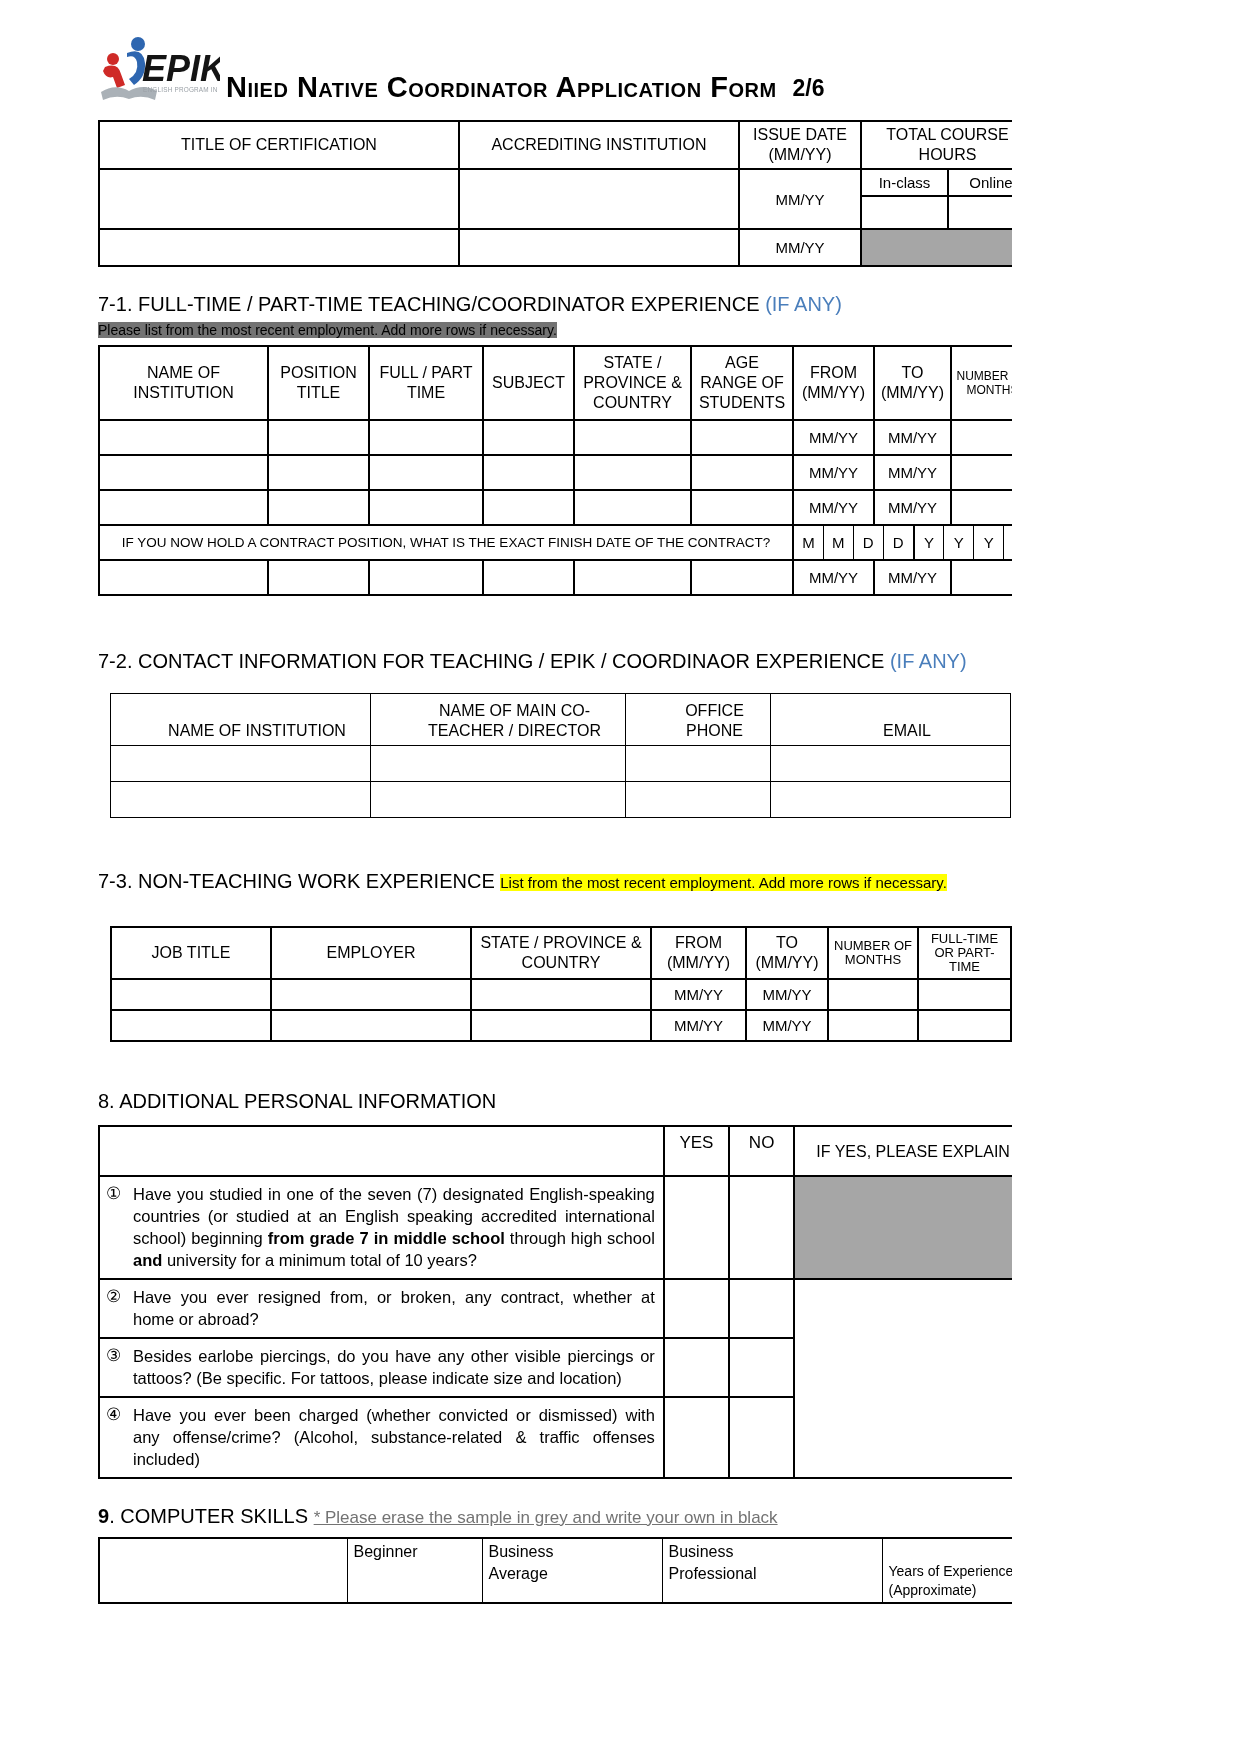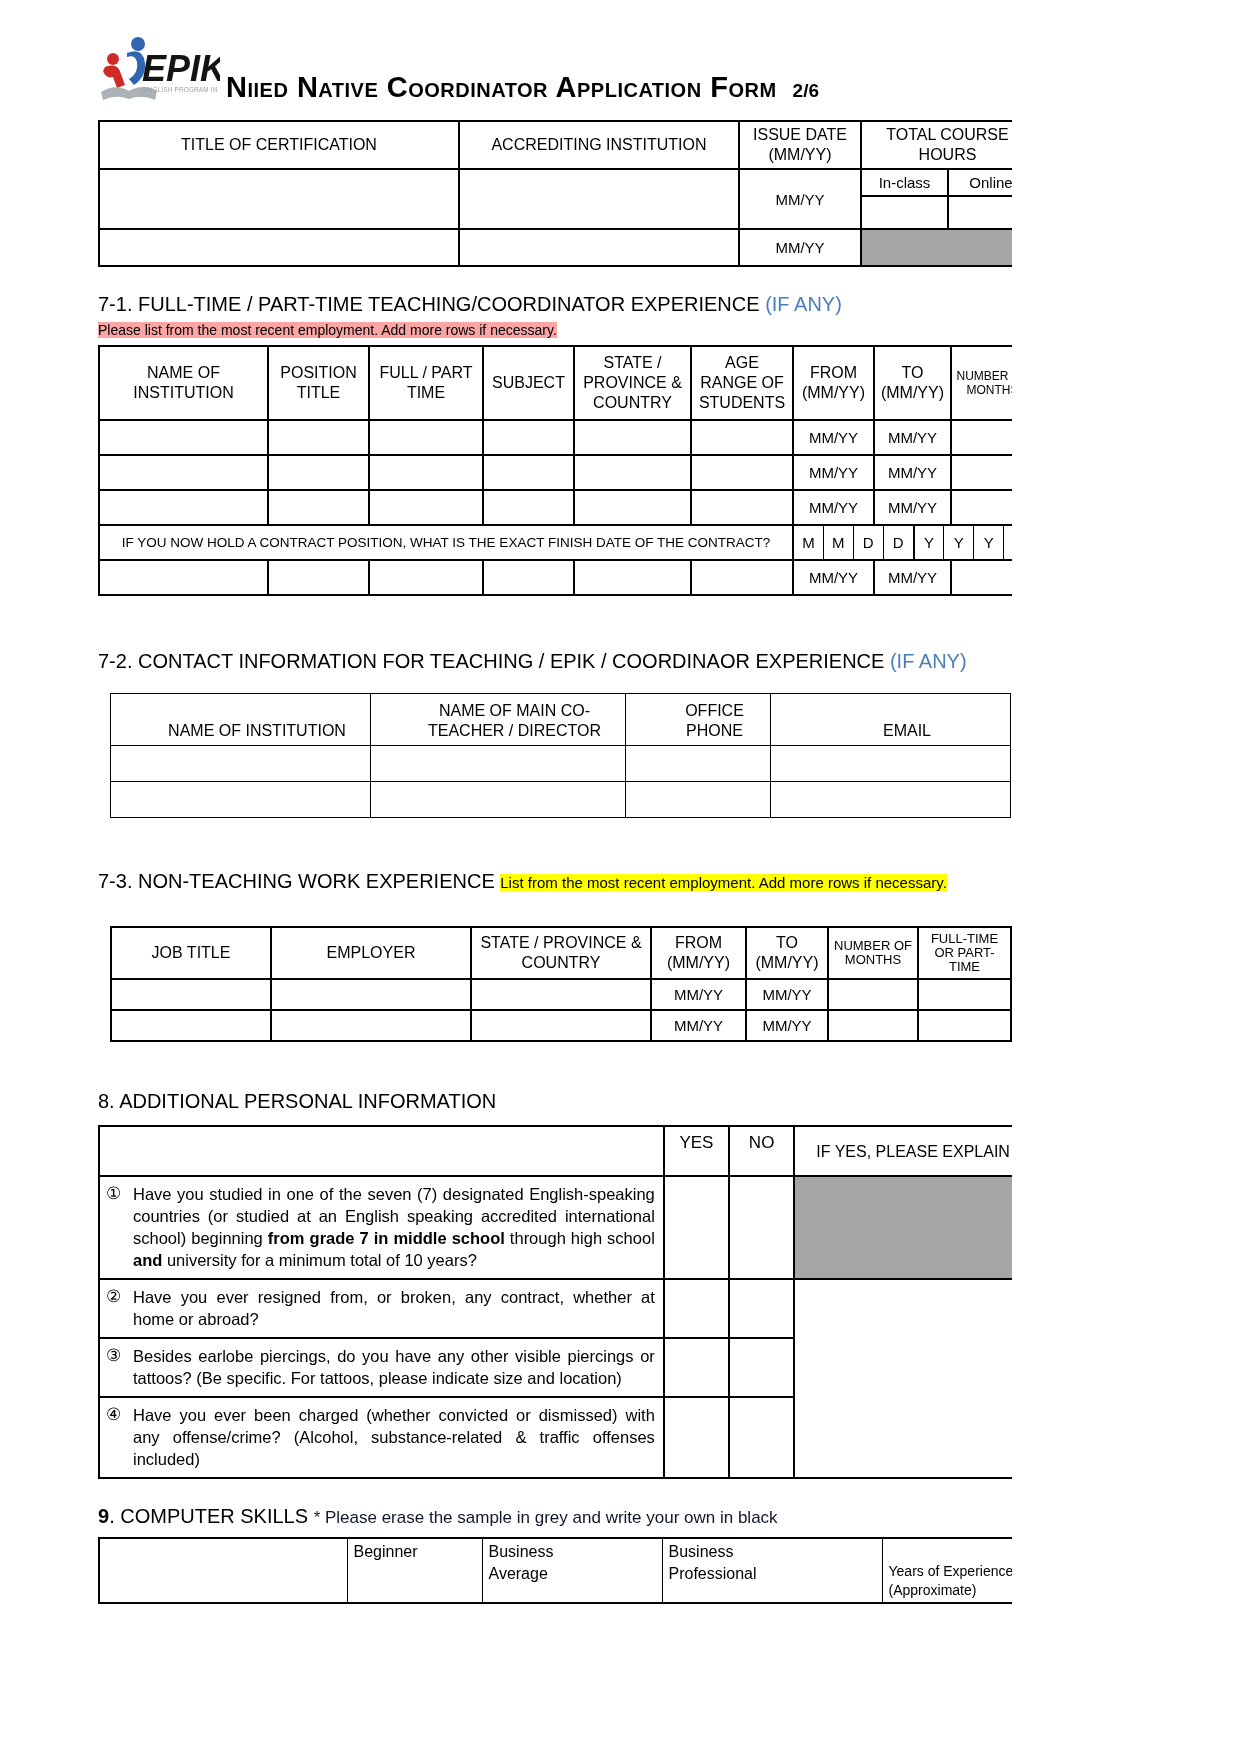--- a/index.html
+++ b/index.html
@@ -4,36 +4,36 @@
 <style>
   * { box-sizing: border-box; }
   html,body { margin:0; padding:0; background:#fff; }
   body { font-family:"Liberation Sans", sans-serif; color:#000; }
   .page { position:relative; width:1012px; height:1754px; background:#fff; overflow:hidden; }
   .content { position:absolute; left:98px; top:34px; width:935px; }
 
   
   .masthead { display:flex; align-items:flex-end; }
   .masthead h1 { margin:0 0 2px 6px; font-size:29px; font-weight:bold; font-variant:small-caps; letter-spacing:.5px; white-space:nowrap; }
-  .page-num { margin:0 0 4px 16px; font-size:19px; font-weight:bold; }
+  .page-num { margin:0 0 4px 16px; font-size:23px; font-weight:bold; }
 
   
   table { border-collapse:collapse; table-layout:fixed; width:100%; }
   td,th { font-weight:normal; padding:2px 4px; overflow:hidden; }
   .thick td, .thick th { border:2px solid #000; }
   .thin td, .thin th { border:1px solid #000;padding-left:37px; }
   .hdr { text-align:center; vertical-align:middle; font-size:16px; line-height:20px; }
   .hdr-sm { font-size:12px; line-height:14px; }
   .mmyy { text-align:center; font-size:15px; vertical-align:middle; }
   .grey-cell { background:#a6a6a6; }
 
   
   .sec-title { margin:0; font-size:20px; line-height:27px; font-weight:normal; text-align:justify; }
   .blue { color:#4a7ebb; }
-  .hl { background:#fca5a5; font-size:14px; line-height:19px; }
+  .hl { background:#737373; font-size:14px; line-height:19px; }
   .hl-inline { background:#ffff00; font-size:15px; }
   .note-line { margin-top:3px; }
 
   
   .t1 { margin-top:14px; }
   .t1 td { height:34px; }
   .t1 .hrow th { height:48px; }
   .subhdr { text-align:center; font-size:15px; vertical-align:middle; }
 
   
@@ -63,21 +63,21 @@
   .t8 .explain-h { vertical-align:middle; text-align:center; font-size:16px; line-height:21px; }
   .qcell { padding:6px 8px 7px 6px; vertical-align:top; }
   .qwrap { display:flex; }
   .qnum { width:27px; flex:0 0 27px; font-size:17px; line-height:22px; }
   .qtext { flex:1 1 auto; font-size:16.5px; line-height:22px; text-align:justify; }
   .qtext b { font-weight:bold; }
 
   
   .s9-title { font-size:20px; }
   .s9-title .num { font-weight:bold; }
-  .s9-note { color:#0f172a; font-size:17px; }
+  .s9-note { color:#737373; font-size:17px;text-decoration:underline; }
   .t9 { width:1035px; margin-top:6px; border:2px solid #000; }
   .t9 th { border:1px solid #000; height:50px; vertical-align:top; text-align:left; font-size:16px; line-height:22px; padding:2px 6px; }
   .t9 .yrs { font-size:14px; line-height:19px; padding-top:23px; }
 
   .gap44 { margin-top:24px; }
   .gap50 { margin-top:50px; }
   .gap52 { margin-top:52px; }
   .gap46 { margin-top:46px; }
 </style>
 </head>

